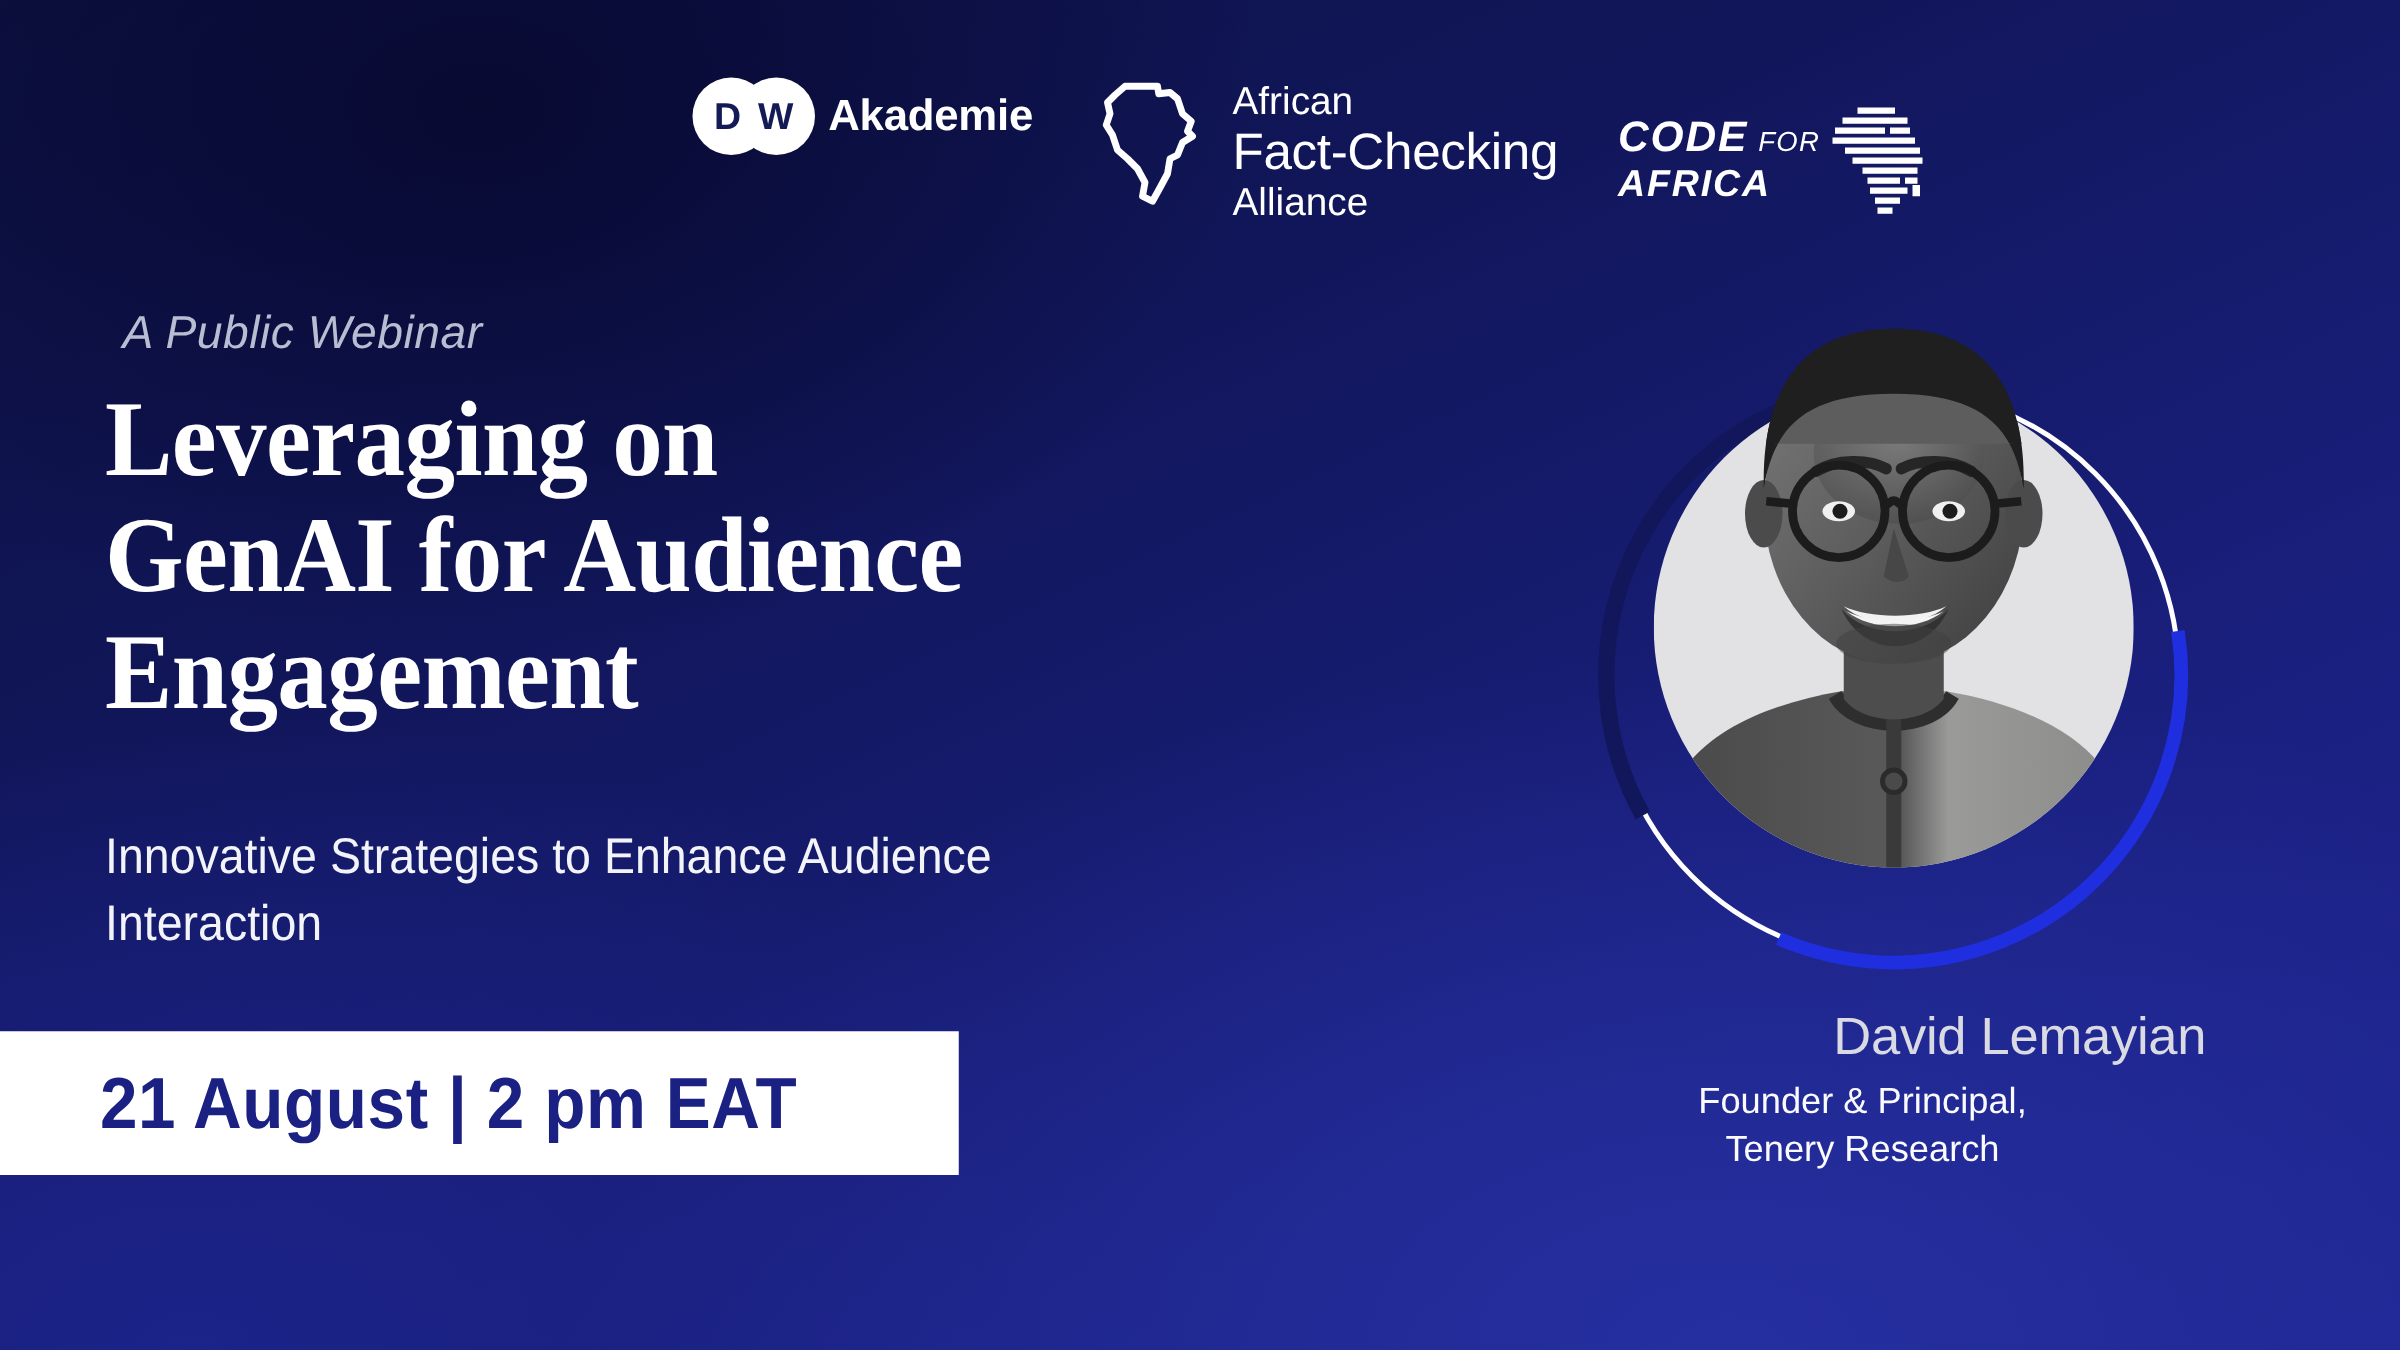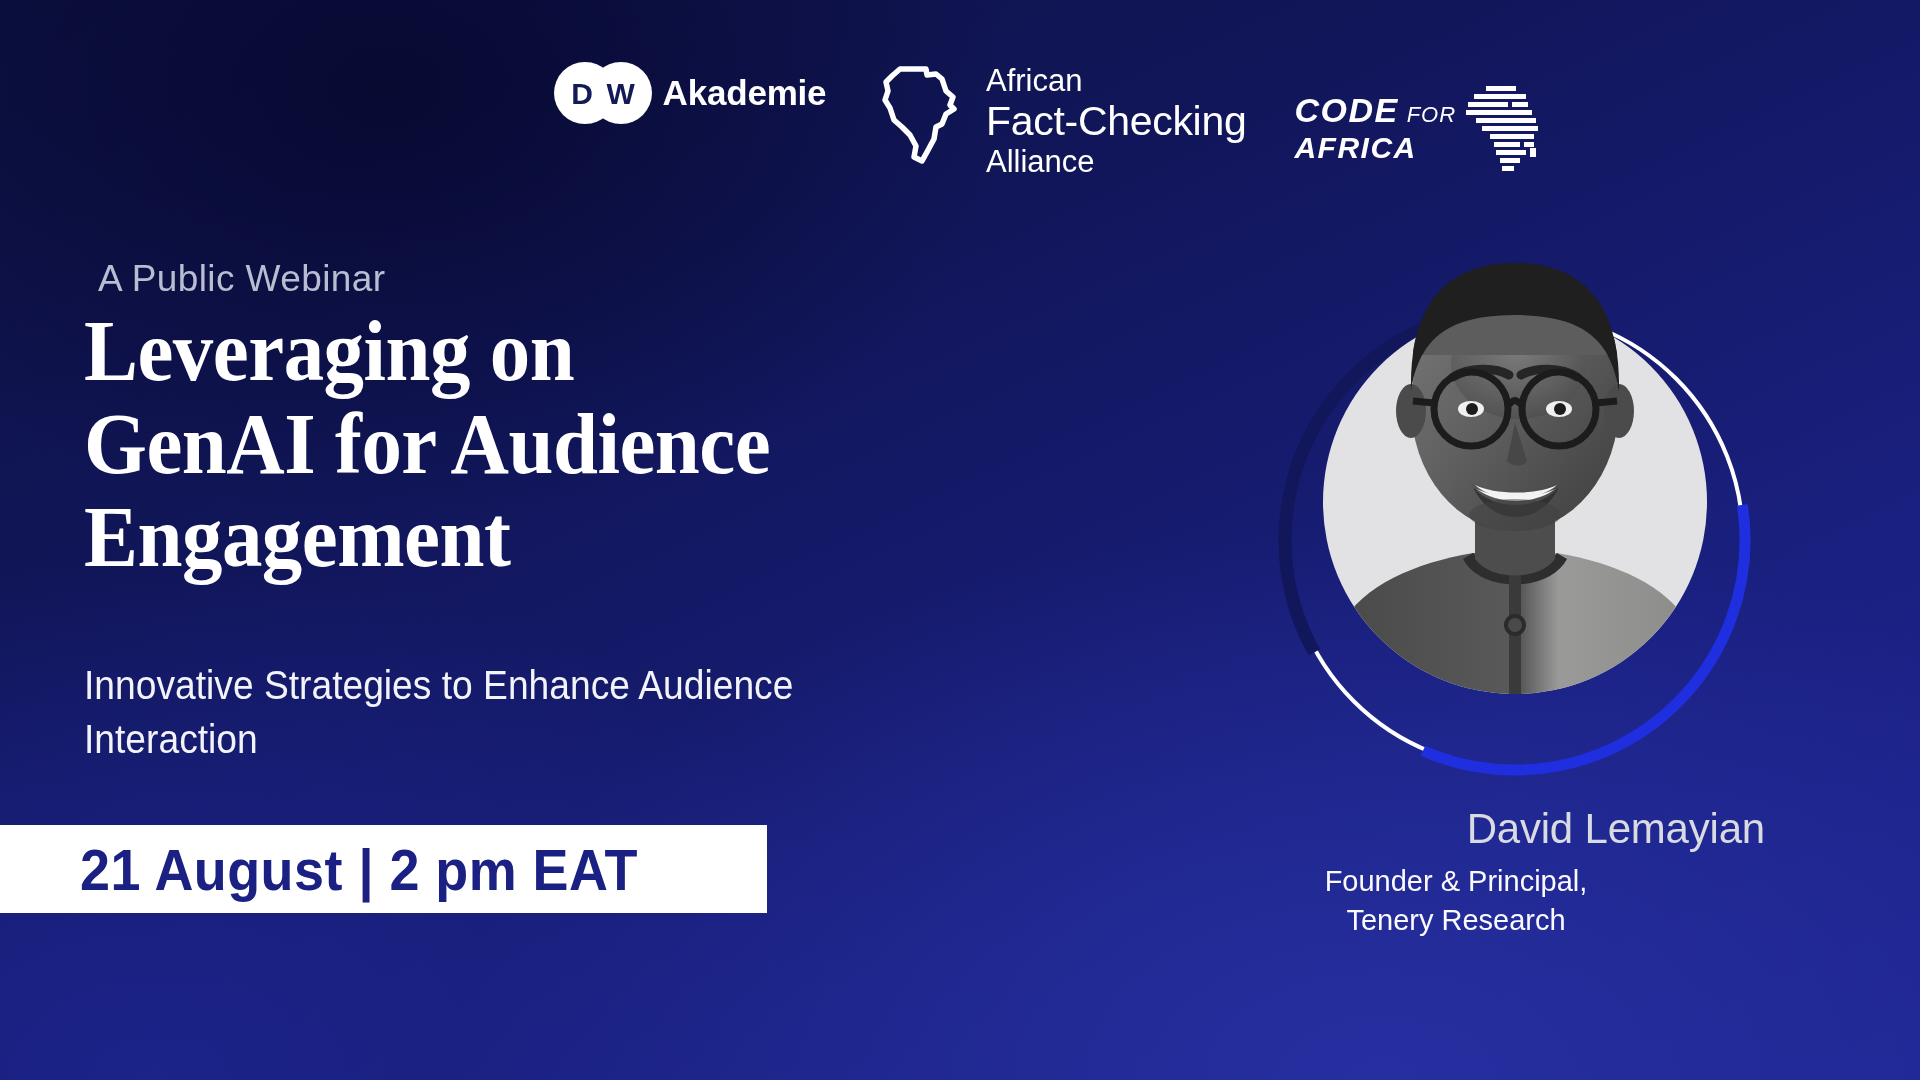--- a/index.html
+++ b/index.html
@@ -75,22 +75,22 @@
   .cfa-block { display:flex; align-items:center; gap:6px; margin-left:48px; padding-top:26px;font-style:italic; }
   .cfa-text { color:#fff; }
   .cfa-r1 { display:flex; align-items:baseline; gap:8px; }
   .cfa-code { font-size:34px; font-weight:bold; letter-spacing:1.5px; }
   .cfa-for { font-size:22px; font-weight:400; letter-spacing:1px; }
   .cfa-africa { font-size:30px; font-weight:bold; letter-spacing:1.5px; margin-top:1px; }
   .cfa-map { width:86px; height:92px; margin-left:-2px; }
 
   
   .eyebrow {
-    position:absolute; left:98px; top:258px;
-    color:#b9bdd2; font-size:37px; font-weight:400;
+    position:absolute; left:98px; top:245px;
+    color:#b9bdd2; font-size:37px; font-style:italic; font-weight:400;
     letter-spacing:.4px;
   }
   .headline {
     position:absolute; left:84px; top:305px;
     width:1000px;
     color:#ffffff;
     font-family:"Liberation Serif", serif;
     font-weight:bold;
     font-size:86px;
     line-height:1.08;
@@ -103,21 +103,21 @@
     position:absolute; left:84px; top:658px;
     width:900px;
     color:#f3f4fa; font-size:40px; font-weight:300; line-height:1.35;
     transform:scaleX(.93); transform-origin:left top;
   }
   .subtitle span { display:block; }
 
   
   .date-banner {
     position:absolute; left:0; top:825px;
-    width:767px; height:88px;
+    width:767px; height:115px;
     background:#ffffff;
     display:flex; align-items:center;
   }
   .date-text {
     margin-left:80px;
     color:#1b2182;
     font-size:58px; font-weight:bold;
     letter-spacing:.5px;
     transform:scaleX(.93); transform-origin:left center;
     white-space:nowrap;
@@ -147,21 +147,21 @@
     background:#e2e2e4;
   }
   .portrait-svg { position:absolute; left:0; top:0; }
 
   .speaker-name {
     position:absolute; left:1265px; top:805px; width:500px;
     text-align:right; color:#d9dae2;
     font-size:42px; font-weight:normal; letter-spacing:-.2px;
   }
   .speaker-role {
-    position:absolute; left:1206px; top:862px; width:500px;
+    position:absolute; left:1240px; top:862px; width:500px;
     text-align:center; color:#fafaff;
     font-size:29px; font-weight:400; line-height:1.34;
   }
   .speaker-role span { display:block; }
 </style>
 </head>
 <body>
 
 <div id="poster">
   <div class="bg-sheen"></div>

